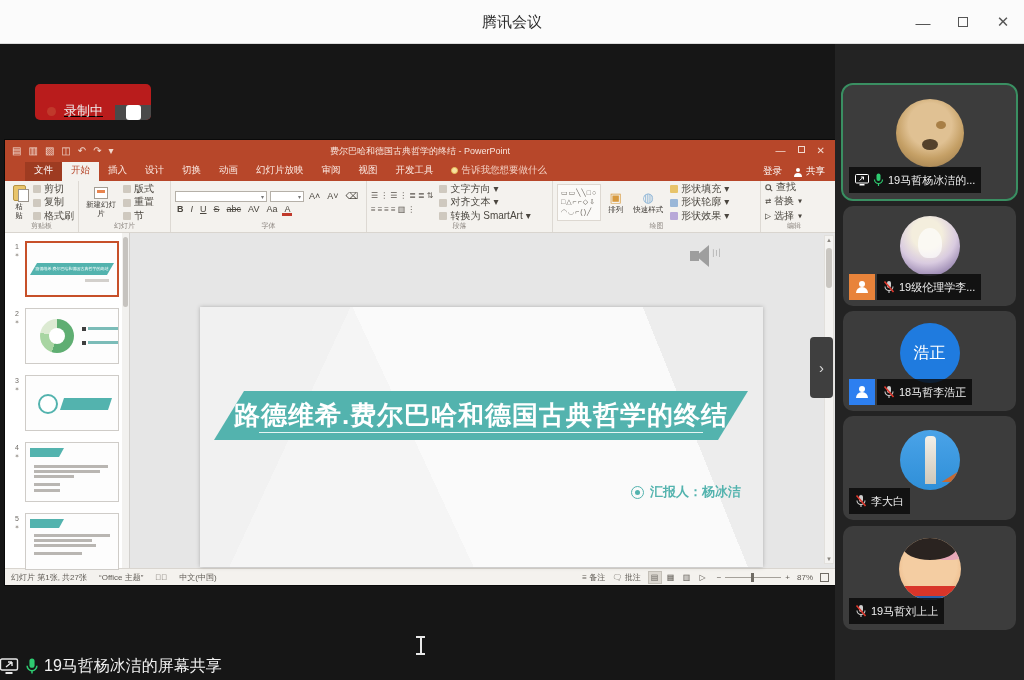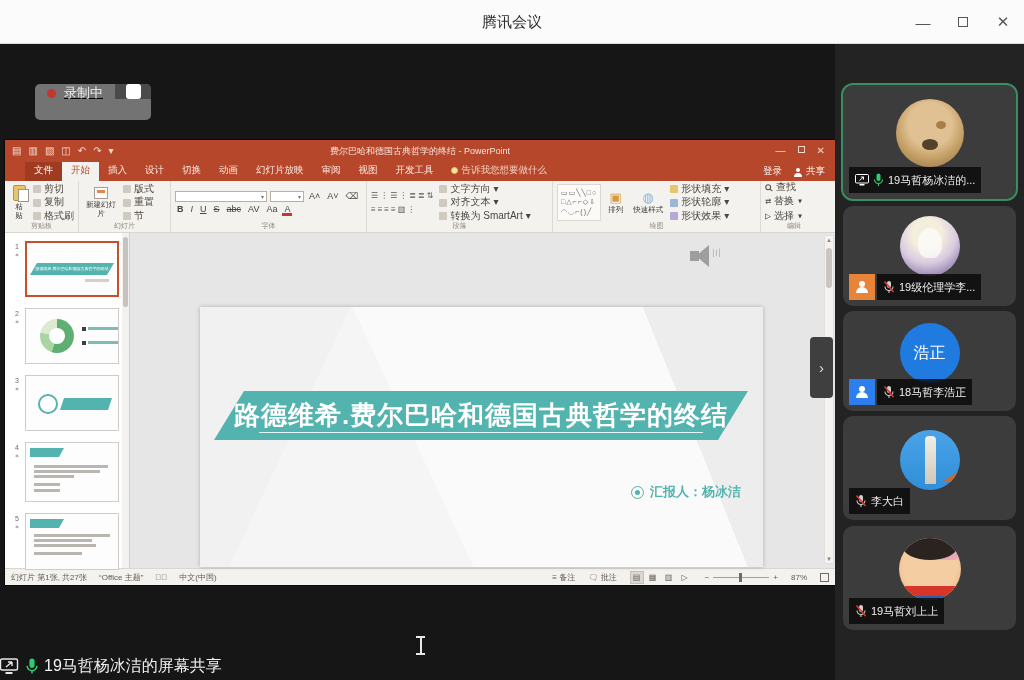--- a/index.html
+++ b/index.html
@@ -9,21 +9,21 @@
   
   .titlebar { position:absolute; left:0; top:0; width:1024px; height:44px; background:#fbfbfb; border-bottom:1px solid #ddd; }
   .titlebar .title { position:absolute; left:0; right:0; top:0; height:44px; line-height:44px; text-align:center; font-size:15px; color:#2b2b2b; }
   .win-controls { position:absolute; right:8px; top:0; height:44px; display:flex; align-items:center; gap:14px; }
   .win-btn { width:26px; height:26px; display:flex; align-items:center; justify-content:center; color:#555; font-size:15px; cursor:default; }
   .maxi-glyph { width:10px; height:10px; border:1.5px solid #555; }
 
   .stage { position:absolute; left:0; top:44px; width:1024px; height:636px; background:#161616; }
 
   
-  .rec-badge { position:absolute; left:35px; top:40px; height:36px; display:flex; align-items:flex-start; border-radius:5px; overflow:hidden; background:#737373;text-decoration:underline; }
+  .rec-badge { position:absolute; left:35px; top:40px; height:36px; display:flex; align-items:flex-end; border-radius:5px; overflow:hidden; background:#b91c1c;text-decoration:underline; }
   .rec-left { display:flex; align-items:center; gap:8px; padding:0 12px; }
   .rec-dot { width:9px; height:9px; border-radius:50%; background:#c0392b; }
   .rec-text { color:#efefef; font-size:13px; }
   .rec-stop { width:36px; background:#4a4a4a; border:none; display:flex; align-items:center; justify-content:center; cursor:pointer; }
   .rec-stop .sq { width:15px; height:15px; background:#fff; border-radius:3px; }
 
   
   .ppt { position:absolute; left:5px; top:96px; width:830px; height:445px; background:#f4f2ee; box-shadow:0 0 0 1px #0a0a0a; }
   .ppt-titlebar { position:relative; height:22px; background:#b7472a; display:flex; align-items:center; }
   .qat { display:flex; align-items:center; gap:7px; padding-left:7px; z-index:2; }
@@ -113,21 +113,21 @@
   .pres-ic { width:13px; height:13px; border-radius:50%; border:1px solid #53b3ae; position:relative; }
   .pres-ic:after { content:""; position:absolute; left:3px; top:3px; width:5px; height:5px; border-radius:50%; background:#53b3ae; }
   .pres-txt { color:#53b3ae; font-size:13px; font-weight:bold; }
   .v-scroll { position:absolute; right:1px; top:2px; bottom:4px; width:10px; background:#f4f3f1; border:1px solid #e2e0dc; }
   .v-scroll .arr { position:absolute; left:0; right:0; text-align:center; font-size:6px; color:#8a867f; }
   .v-scroll .thumbbar { position:absolute; left:1px; top:12px; width:6px; height:40px; background:#c9c6c1; border-radius:3px; }
 
   
   .statusbar { height:17px; background:#f4f2ee; border-top:1px solid #d9d5cf; display:flex; align-items:center; font-size:8px; color:#5f5b55; padding:0 6px; }
   .statusbar .sleft { display:flex; align-items:center; gap:12px; }
-  .statusbar .sright { margin-left:auto; display:flex; align-items:center; gap:13px; }
+  .statusbar .sright { margin-left:auto; display:flex; align-items:center; gap:7px; }
   .viewbtns { display:flex; gap:2px; }
   .vbtn { width:14px; height:13px; display:flex; align-items:center; justify-content:center; font-size:8px; color:#5f5b55; }
   .vbtn.on { background:#dcd8d1; border:1px solid #c4c0b8; }
   .zoomslider { display:flex; align-items:center; gap:4px; }
   .ztrack { position:relative; width:56px; height:1px; background:#a5a19a; }
   .zthumb { position:absolute; left:26px; top:-4px; width:3px; height:9px; background:#6f6b64; }
   .fitbox { width:9px; height:9px; border:1px solid #6f6b64; }
   .spellic { font-size:8px; color:#5f5b55; }
 
   

